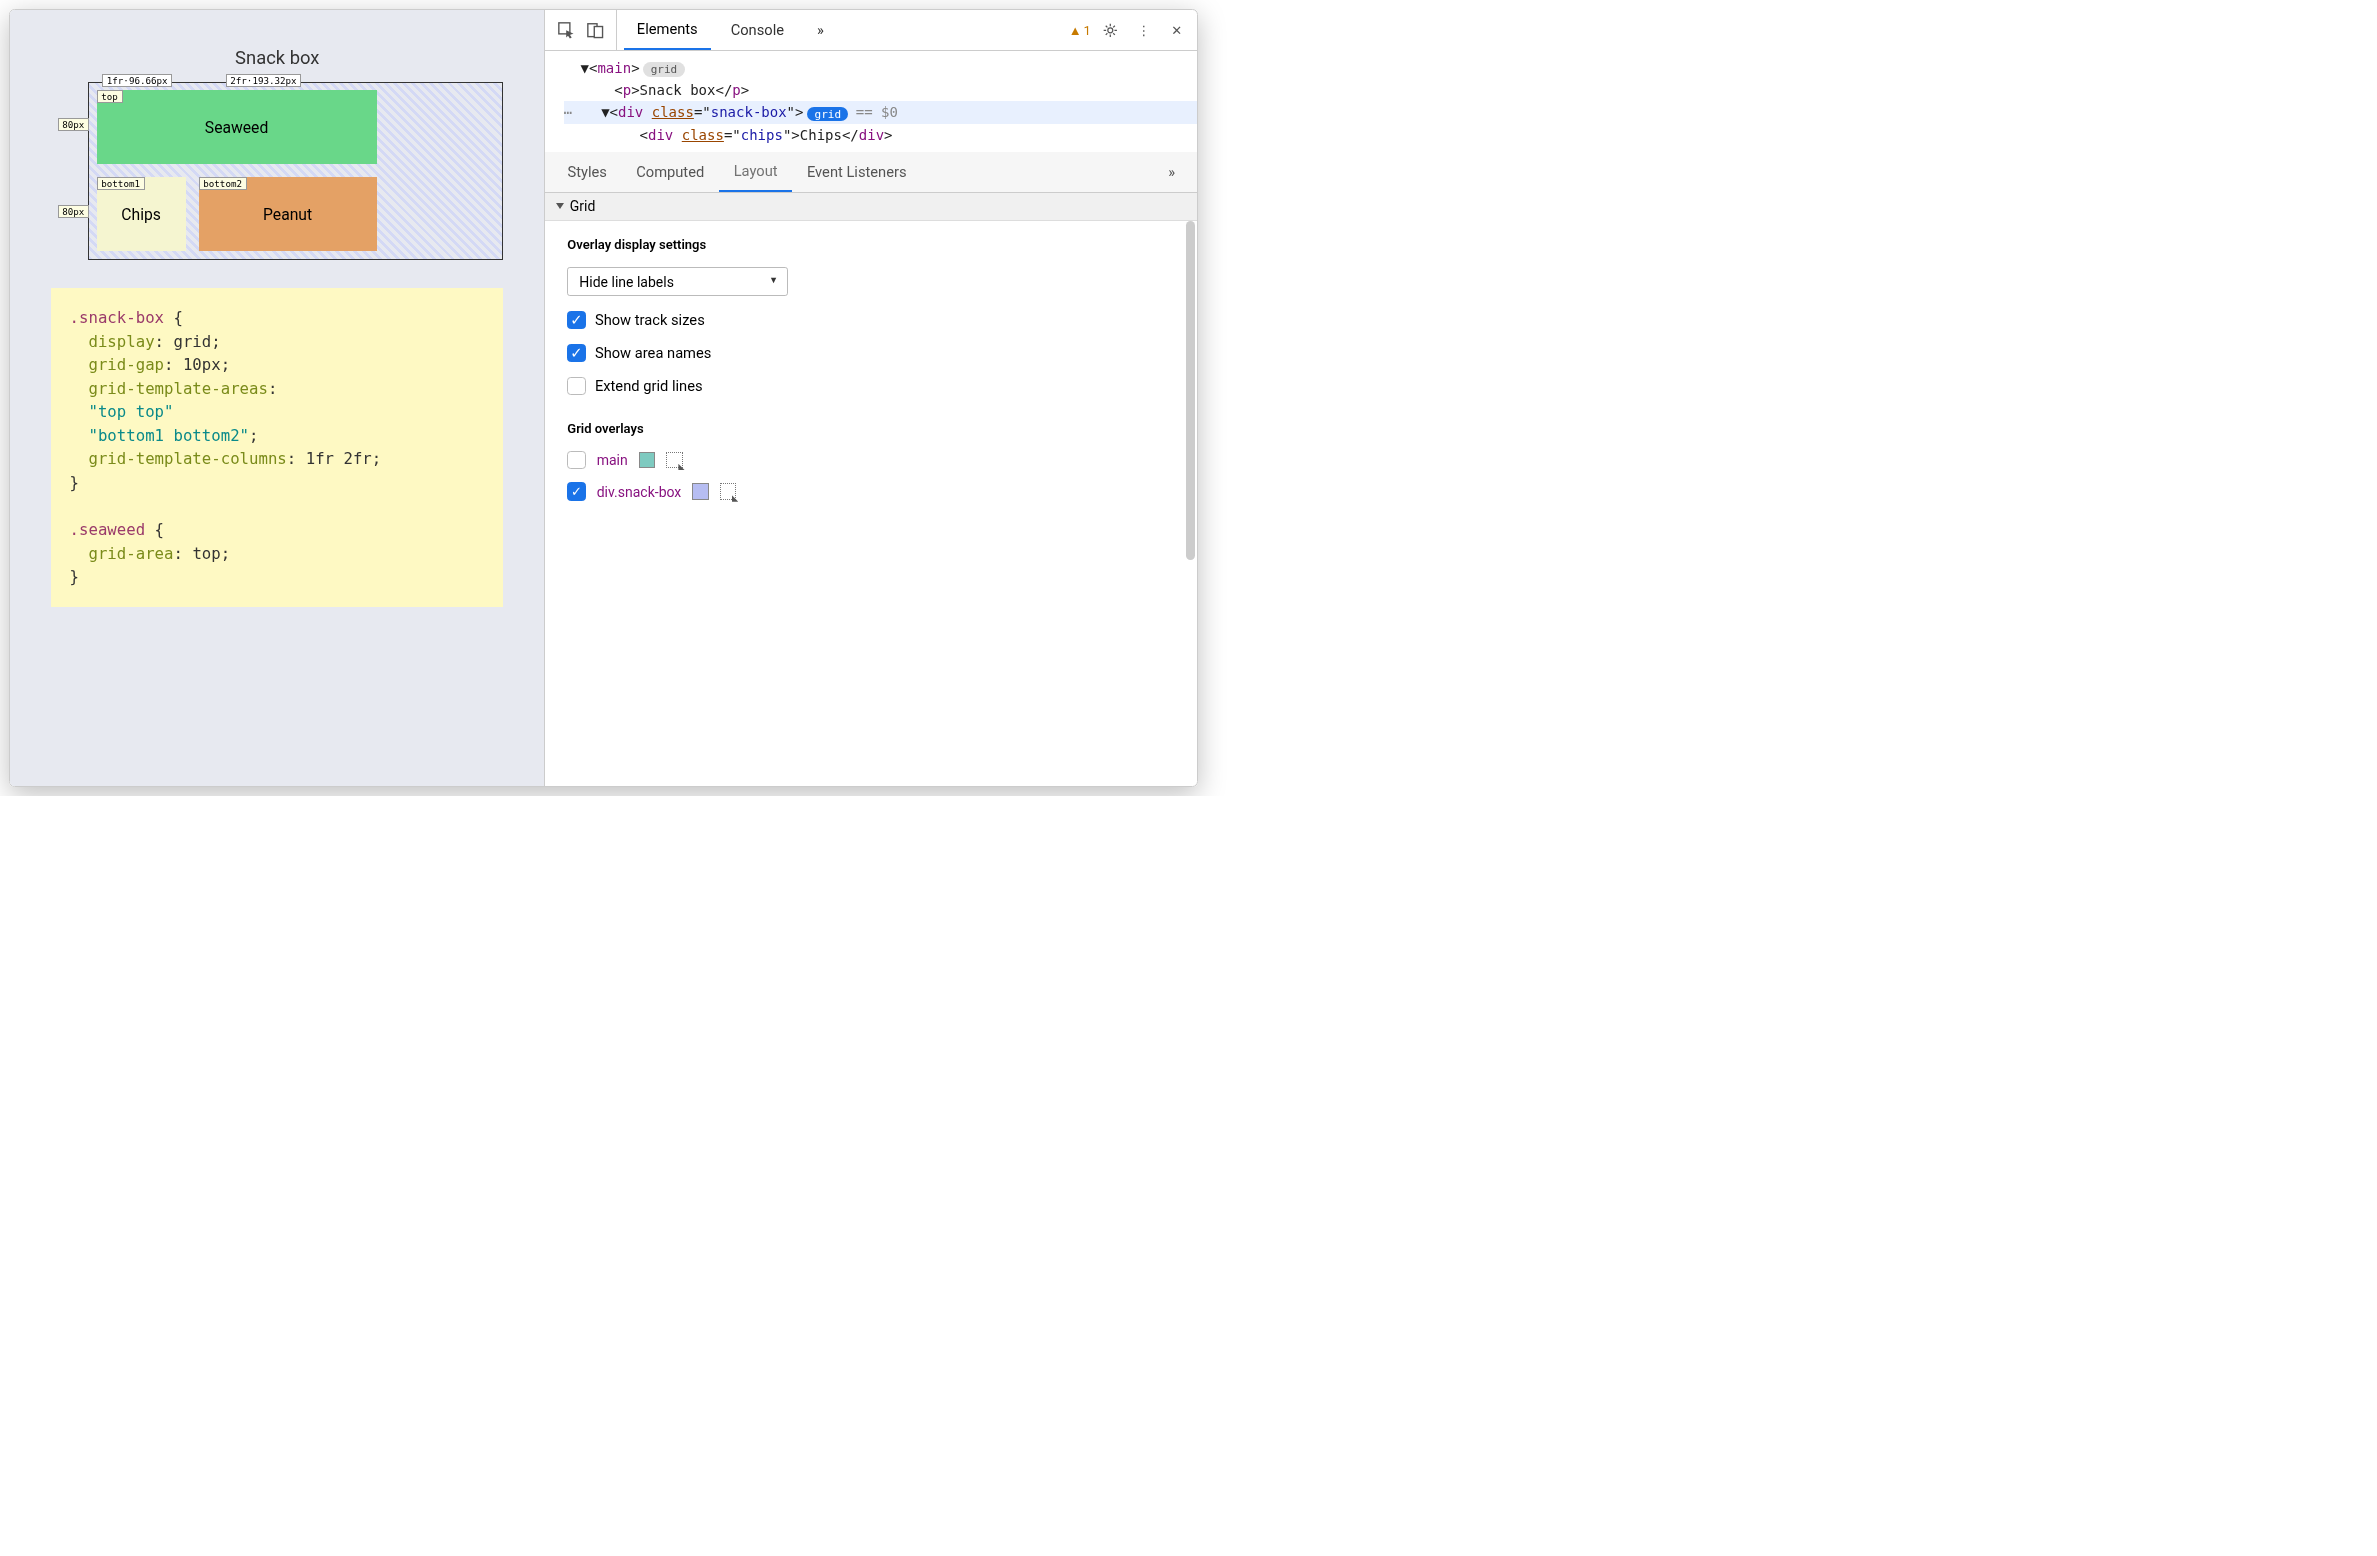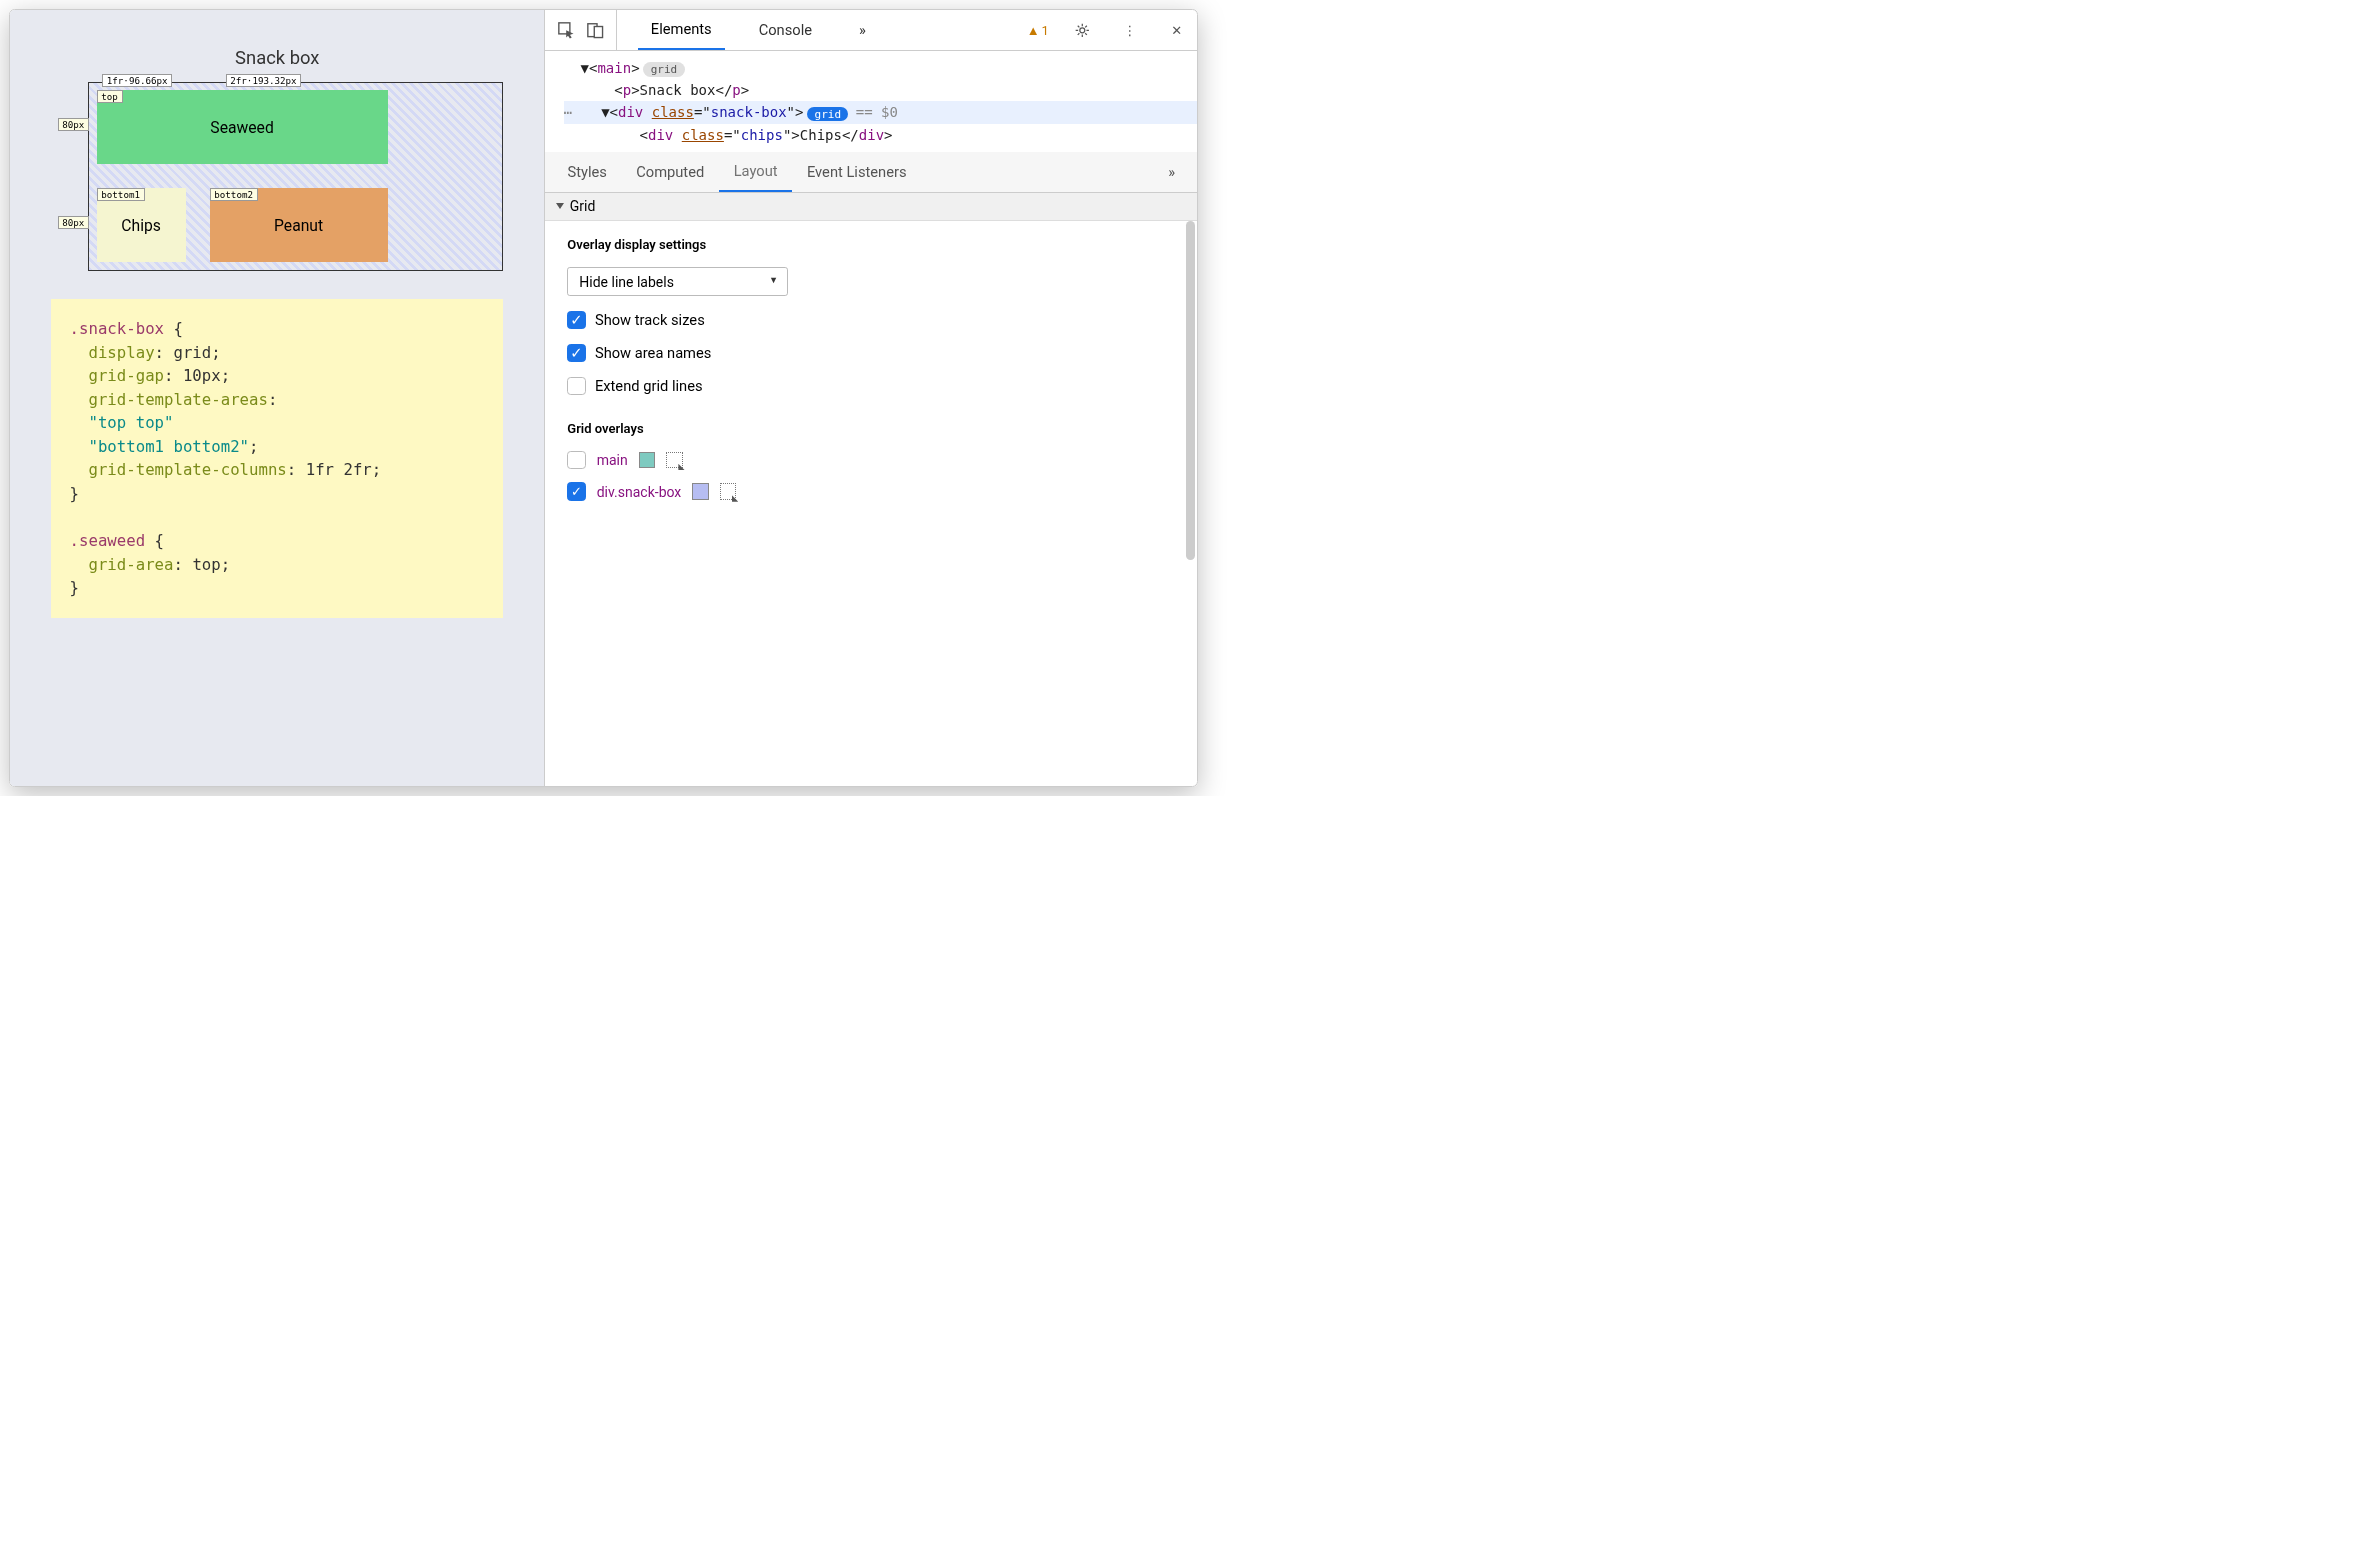--- a/index.html
+++ b/index.html
@@ -3,38 +3,38 @@
 <meta charset="utf-8">
 <style>
 * { box-sizing: border-box; margin: 0; padding: 0; }
 body { font-family: -apple-system, BlinkMacSystemFont, "Segoe UI", Roboto, sans-serif; background: #fff; }
 .window { width: 1189px; height: 778px; display: flex; border: 0.9px solid #ccc; border-radius: 5.5px; overflow: hidden; box-shadow: 0 7.4px 28px rgba(0,0,0,0.25); margin: 9.2px; }
 
 
 .preview { width: 45%; background: #e7e9f0; padding: 18.4px 41px 18.4px 41px; display: flex; flex-direction: column; }
 .preview-title { font-size: 18.4px; color: #333; text-align: center; margin: 18.4px 0 14px 0; }
 .grid-wrapper { position: relative; margin-left: 37px; }
-.snack-grid { border: 1.8px solid #333; display: grid; grid-template-columns: 89px 178px; grid-auto-rows: 74px 74px; grid-template-areas: "top top" "b1 b2"; padding: 7.4px; gap: 24px; background: repeating-linear-gradient(45deg,#d4d9f5,#d4d9f5 2.8px,#e7e9f0 2.8px,#e7e9f0 6.4px); }
+.snack-grid { border: 1.8px solid #333; display: grid; grid-template-columns: 89px 178px; grid-auto-rows: 74px 74px; grid-template-areas: "top top" "b1 b2"; padding: 7.4px; gap: 13px; background: repeating-linear-gradient(45deg,#d4d9f5,#d4d9f5 2.8px,#e7e9f0 2.8px,#e7e9f0 6.4px); }
 .cell { display: flex; align-items: center; justify-content: center; font-size: 15.7px; position: relative; }
 .seaweed { grid-area: top; background: #69d789; }
 .chips { grid-area: b1; background: #f5f5d0; }
 .peanut { grid-area: b2; background: #e4a165; }
 .col-label { position: absolute; top: -16.6px; font-size: 9.2px; font-family: ui-monospace,Menlo,monospace; background: #fff; border: 0.9px solid #999; padding: 0 3.7px; }
 .row-label { position: absolute; left: -39px; font-size: 9.2px; font-family: ui-monospace,Menlo,monospace; background: #fdfde2; border: 0.9px solid #999; padding: 0 3.7px; }
 .area-label { position: absolute; top: 0; left: 0; font-size: 9.2px; font-family: ui-monospace,Menlo,monospace; background: #fdfde2; border: 0.9px solid #999; padding: 0 3.7px; }
 
 .code-block { background: #fef9c3; margin-top: 28px; padding: 18.4px; font-family: ui-monospace,Menlo,Consolas,monospace; font-size: 15.7px; line-height: 1.5; white-space: pre; color: #333; }
 .sel { color: #9a3a6a; }
 .prop { color: #7a8b1a; }
 .val { color: #333; }
 .str { color: #0a8a8a; }
 
 
 .devtools { width: 55%; display: flex; flex-direction: column; border-left: 0.9px solid #ccc; font-size: 13px; }
-.dt-tabbar { display: flex; align-items: center; height: 41px; border-bottom: 0.9px solid #ccc; padding: 0 7.4px; gap: 21px; }
+.dt-tabbar { display: flex; align-items: center; height: 41px; border-bottom: 0.9px solid #ccc; padding: 0 7.4px; gap: 7px; }
 .dt-iconbox { display: flex; gap: 3.7px; padding-right: 7.4px; border-right: 0.9px solid #ccc; height: 100%; align-items: center; }
 .dt-icon { width: 26px; height: 26px; display: flex; align-items: center; justify-content: center; color: #555; cursor: pointer; }
 .dt-tab { padding: 0 13px; height: 100%; display: flex; align-items: center; color: #333; cursor: pointer; font-size: 14.7px; }
 .dt-tab.active { border-bottom: 2.8px solid #1a73e8; color: #000; }
 .dt-tab-spacer { flex: 1; }
 .dt-warn { color: #c77a00; font-size: 13px; display: flex; align-items: center; gap: 1.8px; }
 
 .dom-tree { padding: 5.5px 0 5.5px 18.4px; font-family: ui-monospace,Menlo,monospace; font-size: 14px; line-height: 1.6; color: #222; }
 .dom-line { white-space: pre; }
 .tag { color: #881280; }

